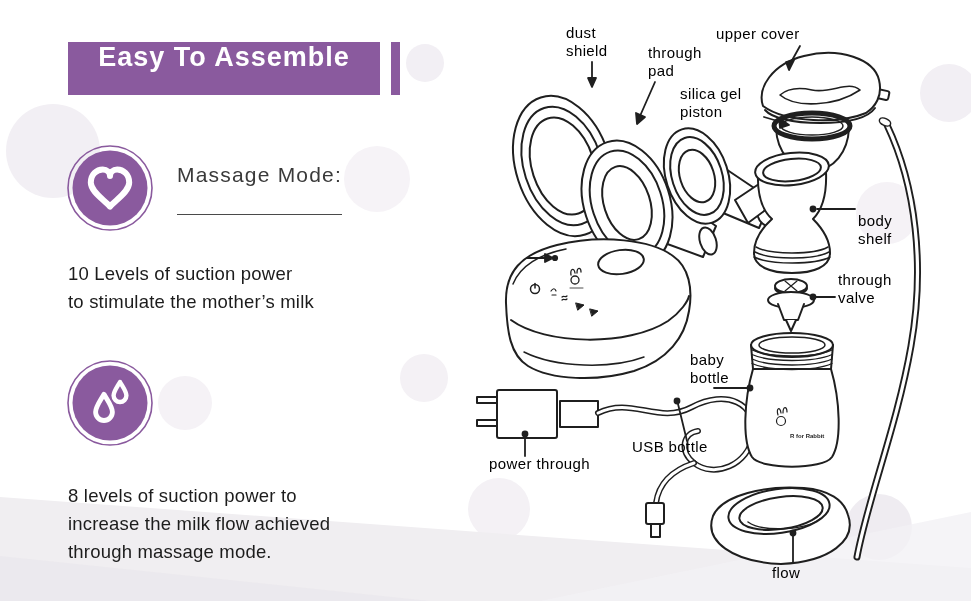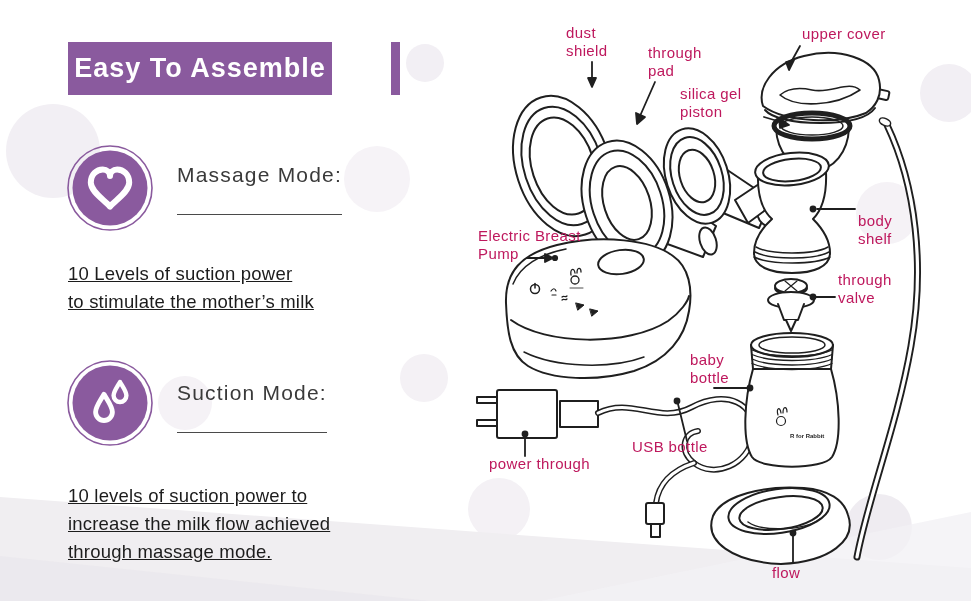--- a/index.html
+++ b/index.html
@@ -18,52 +18,52 @@
   .c7{left:314px;top:552px;width:58px;height:58px;background:#f0e9ef}
   .c8{left:468px;top:478px;width:62px;height:62px;background:#f4f1f5}
   .c9{left:400px;top:354px;width:48px;height:48px;background:#f4f1f5}
   .c10{left:856px;top:182px;width:62px;height:62px;background:#f5f2f6}
   .c11{left:846px;top:494px;width:66px;height:66px;background:#efecf1}
   .c12{left:560px;top:168px;width:70px;height:70px;background:#f6f4f7}
   .bands{position:absolute;left:0;top:0;}
 
   
   .banner{
-    position:absolute;left:68px;top:42px;width:264px;height:53px;background:#8a5a9e;
-    display:flex;align-items:center;justify-content:center;
+    position:absolute;left:68px;top:42px;width:312px;height:53px;background:#8a5a9e;
+    display:flex;align-items:flex-start;justify-content:center;
   }
   .banner span{color:#fff;font-size:27px;font-weight:600;letter-spacing:1px;}
   .banner-bar{position:absolute;left:391px;top:42px;width:9px;height:53px;background:#8a5a9e;}
 
   
   .badge{position:absolute;width:88px;height:88px;}
   .b1{left:66px;top:144px}
   .b2{left:66px;top:359px}
   .mode-label{
     position:absolute;font-size:21px;color:#3a3a3a;letter-spacing:1.2px;
     padding-bottom:27px;border-bottom:1.6px solid #4a4a4a;
   }
   .ml1{left:177px;top:163px}
   .ml2{left:177px;top:381px}
   .desc{
     position:absolute;font-size:18.5px;line-height:1.52;color:#1c1c1c;
-    letter-spacing:.2px;white-space:pre-line;text-decoration:underline;
+    letter-spacing:.2px;white-space:pre-line;
   }
   .d1{left:68px;top:260px}
   .d2{left:68px;top:482px}
 
   
   .diagram{position:absolute;left:0;top:0;}
   .dl{
     position:absolute;font-size:15px;line-height:1.18;letter-spacing:.4px;
-    color:#be185d;white-space:pre-line;
+    color:#000000;white-space:pre-line;
   }
   .l-dust{left:566px;top:24px}
   .l-pad{left:648px;top:44px}
-  .l-upper{left:802px;top:25px}
+  .l-upper{left:716px;top:25px}
   .l-silica{left:680px;top:85px}
   .l-body{left:858px;top:212px}
   .l-valve{left:838px;top:271px}
   .l-pump{left:478px;top:227px}
   .l-bottle{left:690px;top:351px}
   .l-usb{left:632px;top:438px}
   .l-adapter{left:489px;top:455px}
   .l-base{left:772px;top:564px}
 </style>
 </head>
@@ -109,22 +109,21 @@
   <div class="badge b2">
     <svg width="88" height="88" viewBox="0 0 88 88">
       <circle cx="44" cy="44" r="42" fill="none" stroke="#8a5a9e" stroke-width="1.6"></circle>
       <circle cx="44" cy="44" r="37.5" fill="#8a5a9e"></circle>
       <g transform="translate(44,44)">
         <path transform="translate(10,-9) scale(0.8)" d="M0,-15 C4,-8 8,-3 8,2 A8,8 0 1 1 -8,2 C-8,-3 -4,-8 0,-15 Z" fill="none" stroke="#fff" stroke-width="5.5" stroke-linejoin="round"></path>
         <path transform="translate(-6,7) scale(1.05)" d="M0,-15 C4,-8 8,-3 8,2 A8,8 0 1 1 -8,2 C-8,-3 -4,-8 0,-15 Z" fill="#8a5a9e" stroke="#fff" stroke-width="4.6" stroke-linejoin="round"></path>
       </g>
     </svg>
   </div>
-  <div class="mode-label ml2">Suction Mode:</div>
-  <div class="desc d2">10 levels of suction power to
+  <div class="desc d2">8 levels of suction power to
 increase the milk flow achieved
 through massage mode.</div>
 
   <svg class="diagram" width="971" height="601" viewBox="0 0 971 601" stroke="#1f1f1f" stroke-width="2" fill="none" stroke-linecap="round" stroke-linejoin="round">
 
     <g>
       <path d="M887,125 C916,186 925,266 911,346 C897,426 868,498 857,557" stroke="#1f1f1f" stroke-width="7"></path>
       <path d="M887,125 C916,186 925,266 911,346 C897,426 868,498 857,557" stroke="#ffffff" stroke-width="3.2"></path>
       <ellipse cx="885" cy="122" rx="6" ry="3.5" transform="rotate(25 885 122)" fill="#fff" stroke-width="1.5"></ellipse>
     </g>
@@ -277,21 +276,19 @@
 shield</div>
   <div class="dl l-pad">through
 pad</div>
   <div class="dl l-upper">upper cover</div>
   <div class="dl l-silica">silica gel
 piston</div>
   <div class="dl l-body">body
 shelf</div>
   <div class="dl l-valve">through
 valve</div>
-  <div class="dl l-pump">Electric Breast
-Pump</div>
   <div class="dl l-bottle">baby
 bottle</div>
   <div class="dl l-usb">USB bottle</div>
   <div class="dl l-adapter">power through</div>
   <div class="dl l-base">flow</div>
 
 </div>
 
 </body></html>

